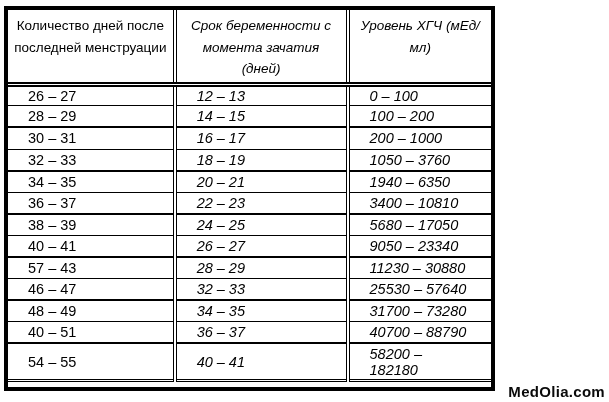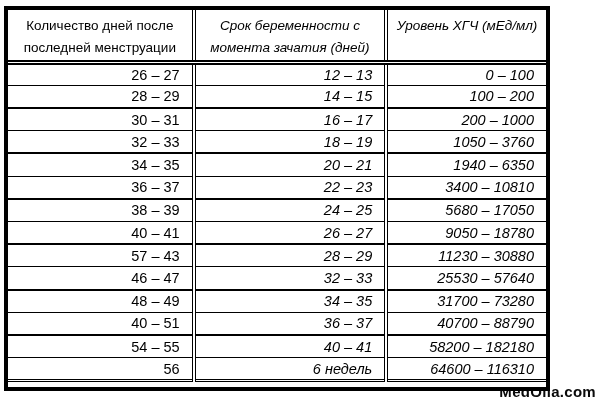--- a/index.html
+++ b/index.html
@@ -3,42 +3,42 @@
 <meta charset="utf-8">
 <style>
   * { margin:0; padding:0; box-sizing:border-box; }
   html, body { width:609px; height:402px; background:#ffffff; }
   body { font-family:"Liberation Sans", sans-serif; color:#000; }
   .stage {
     position:relative; width:609px; height:402px;
     background:#ffffff; overflow:hidden;
   }
   .watermark {
-    position:absolute; right:13px; bottom:2px; z-index:0;
+    position:absolute; right:4px; bottom:2px; z-index:0;
     font-size:15px; font-weight:700; color:#0a0a0a; letter-spacing:0.3px;
   }
   .frame {
-    position:absolute; left:4px; top:6px; width:546px; height:385px;
+    position:absolute; left:4px; top:6px; width:491px; height:385px;
     border:4px solid #000; background:#ffffff; z-index:1;
     padding-bottom:5px;
   }
   table.hcg {
     width:100%; height:100%; border-collapse:collapse; table-layout:fixed;
   }
   .col-c1 { width:34.5%; }
   .col-c2 { width:35.8%; }
   .col-c3 { width:29.7%; }
   table.hcg th {
     font-weight:400; font-size:13.5px; line-height:1.6;
     text-align:center; vertical-align:top; padding:5px 6px 2px 6px;
     border-bottom:5px double #000; height:50px;
   }
   table.hcg td {
-    font-size:14.5px; text-align:right; vertical-align:middle;
-    height:20px; border-bottom:1px solid #000; padding:0 12px;
+    font-size:14.5px; text-align:left; vertical-align:middle;
+    height:20px; border-bottom:1px solid #000; padding:0 20px;
   }
   table.hcg th + th, table.hcg td + td { border-left:4px double #000;font-style:italic; }
   table.hcg tbody tr:nth-child(even) td { border-bottom:2px solid #000; }
   table.hcg tbody tr:last-child td { border-bottom:3px double #000; }
 </style>
 </head>
 <body>
 
 <div class="stage">
 
@@ -90,21 +90,21 @@
             <td>3400 – 10810</td>
           </tr>
           <tr>
             <td>38 – 39</td>
             <td>24 – 25</td>
             <td>5680 – 17050</td>
           </tr>
           <tr>
             <td>40 – 41</td>
             <td>26 – 27</td>
-            <td>9050 – 18780</td>
+            <td>9050 – 23340</td>
           </tr>
           <tr>
             <td>57 – 43</td>
             <td>28 – 29</td>
             <td>11230 – 30880</td>
           </tr>
           <tr>
             <td>46 – 47</td>
             <td>32 – 33</td>
             <td>25530 – 57640</td>
@@ -117,22 +117,17 @@
           <tr>
             <td>40 – 51</td>
             <td>36 – 37</td>
             <td>40700 – 88790</td>
           </tr>
           <tr>
             <td>54 – 55</td>
             <td>40 – 41</td>
             <td>58200 – 182180</td>
           </tr>
-          <tr>
-            <td>56</td>
-            <td>6 недель</td>
-            <td>64600 – 116310</td>
-          </tr>
         </tbody>
     </table>
   </div>
 
 </div>
 
 </body></html>

